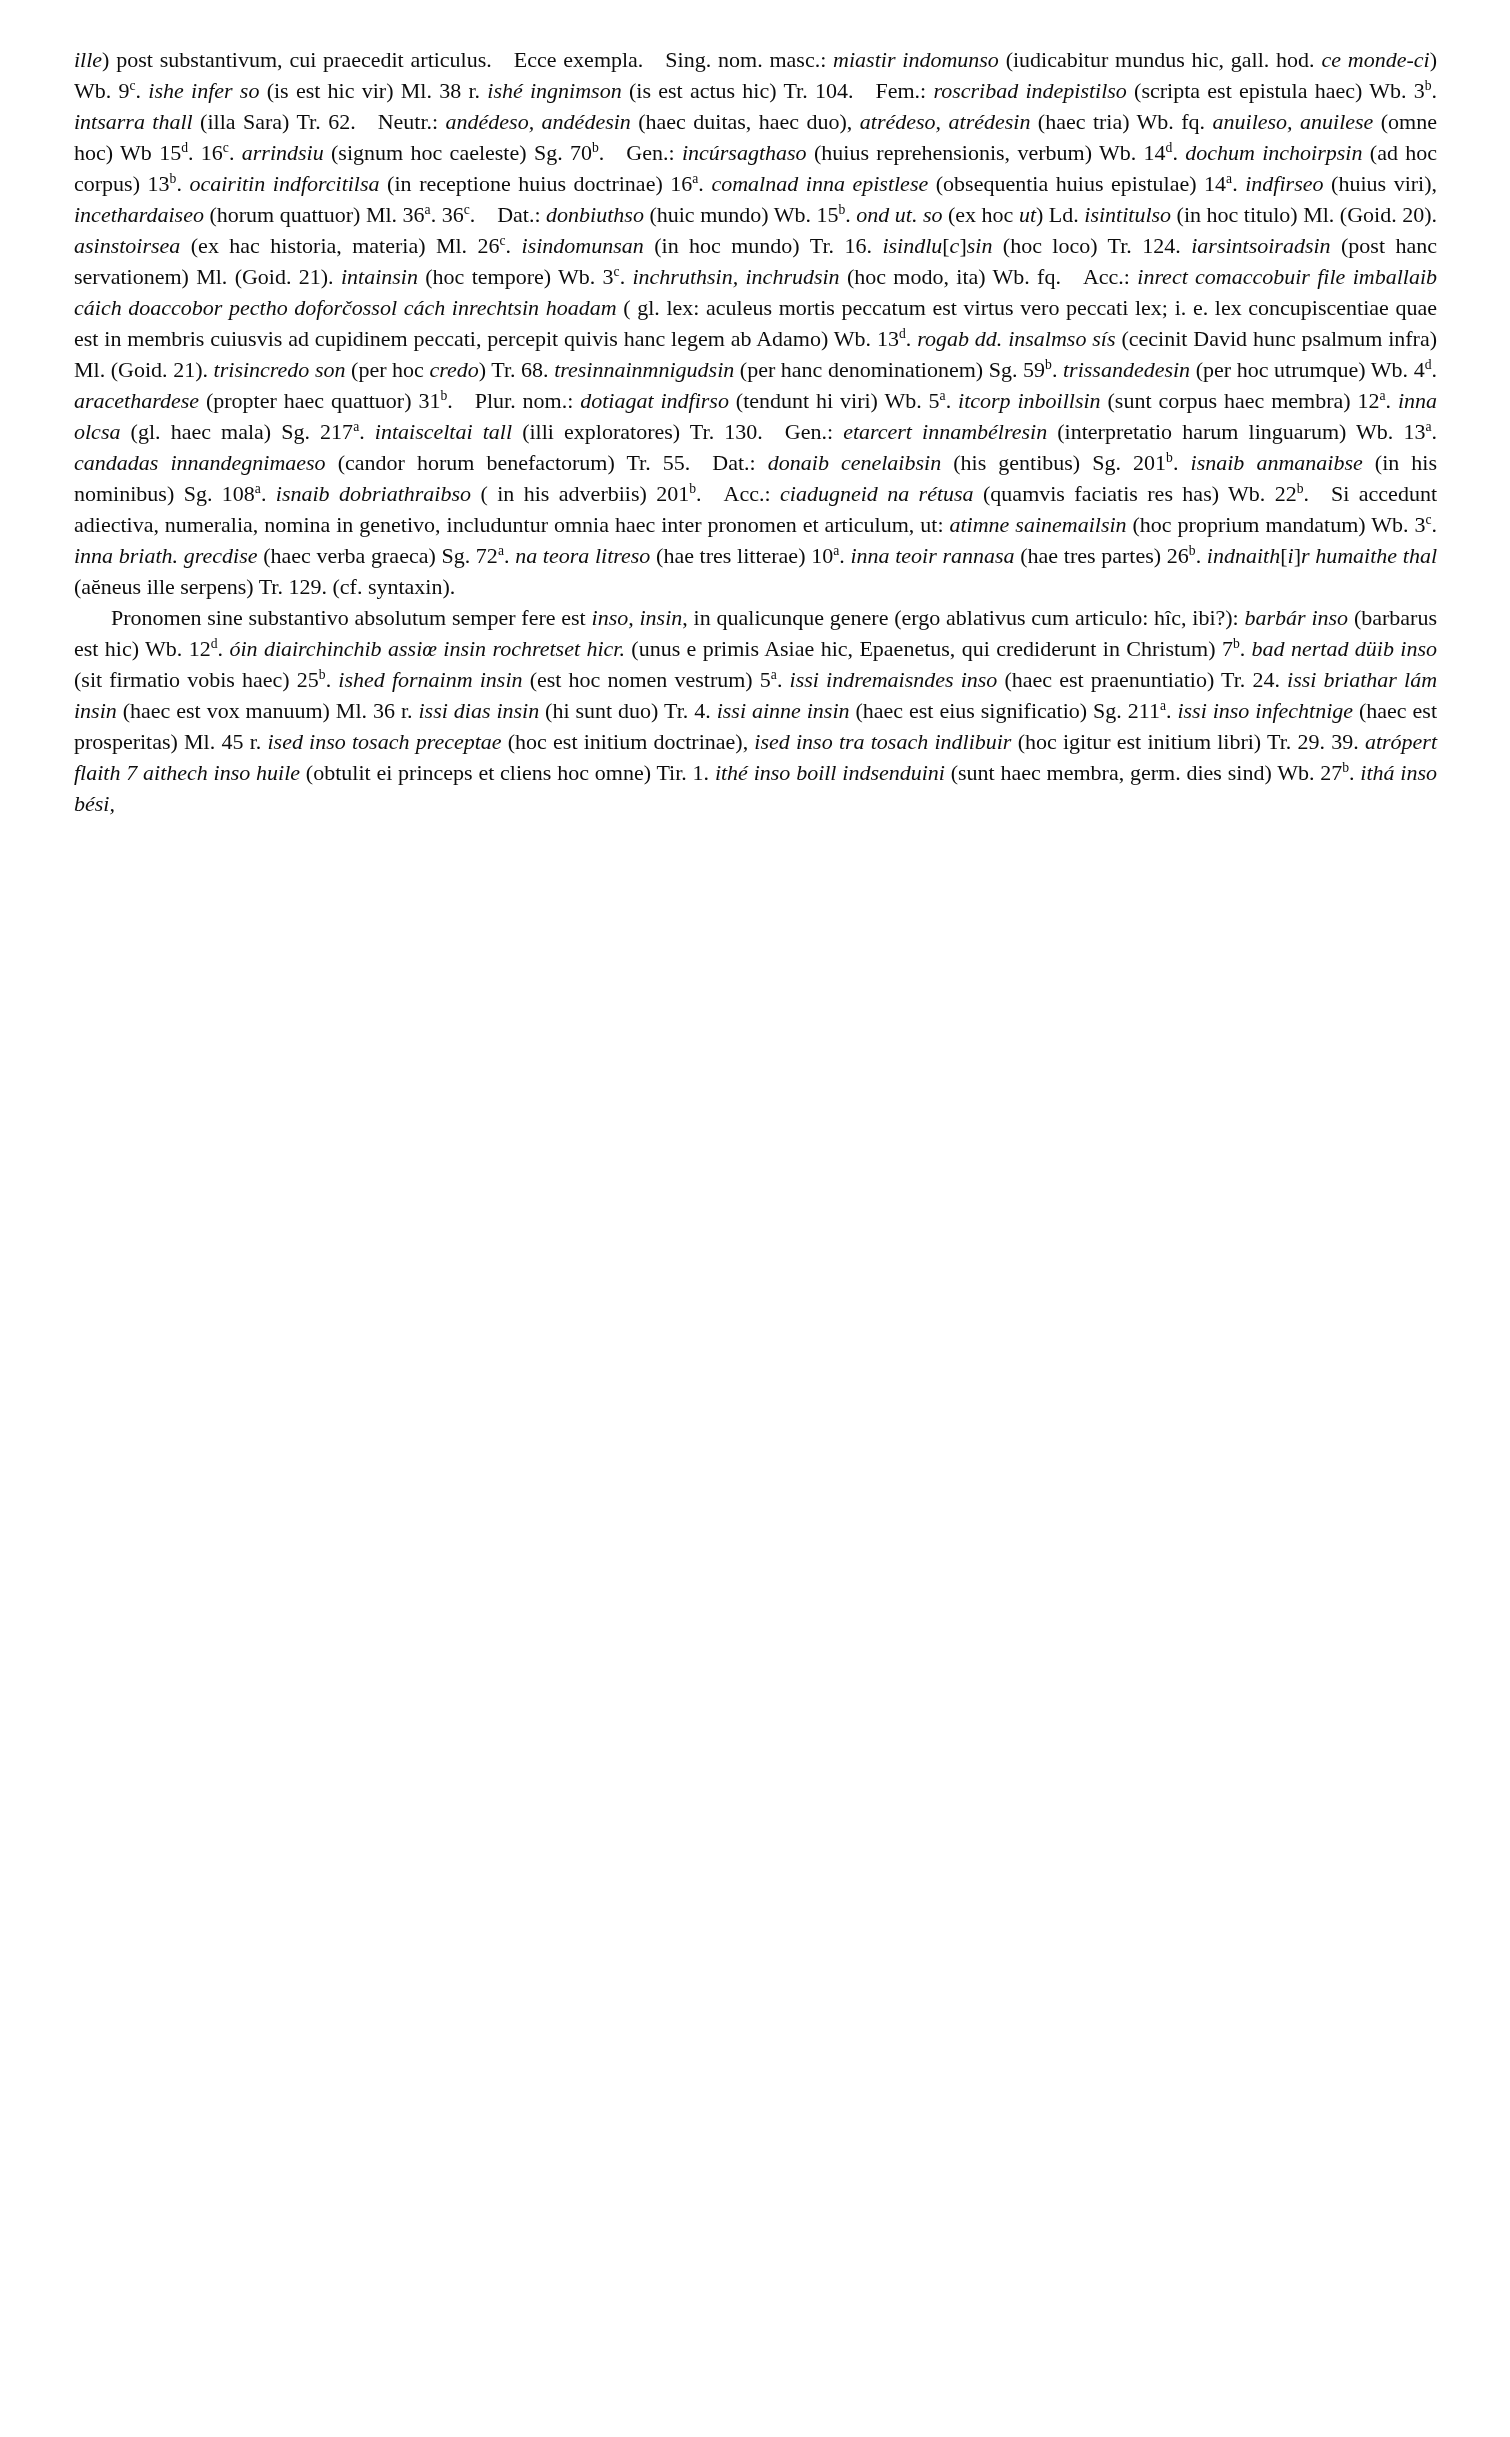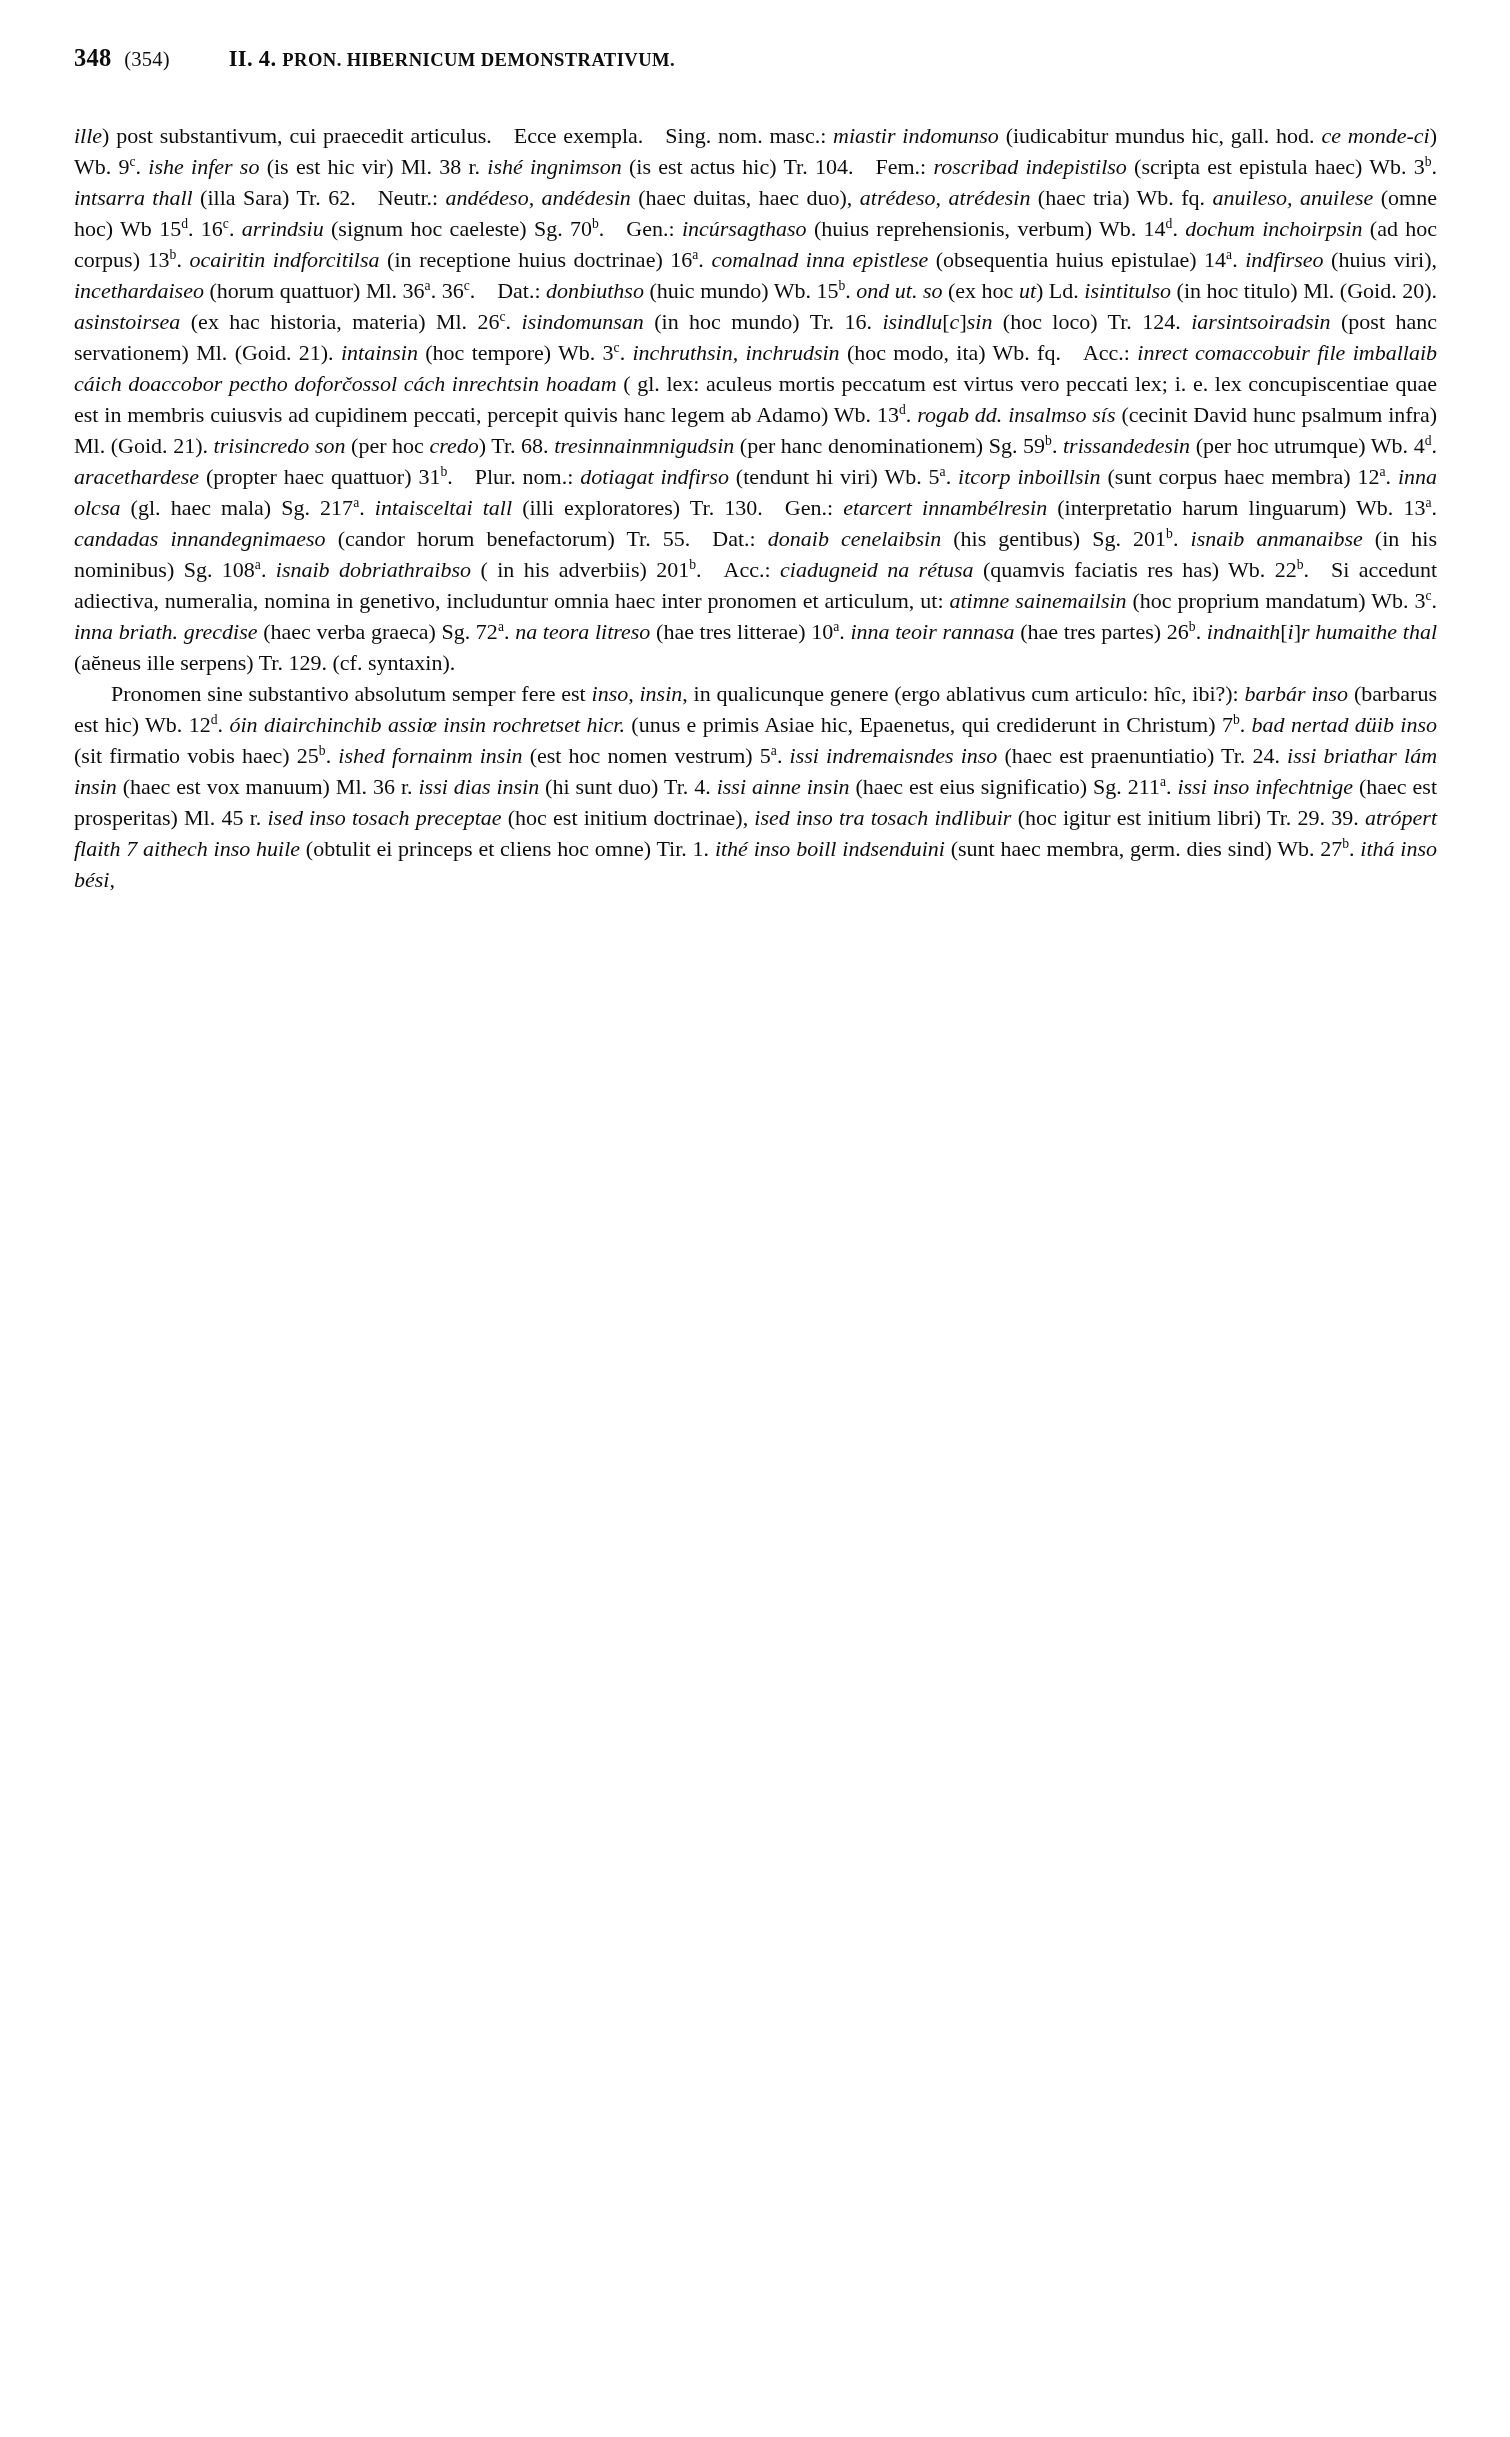--- a/index.html
+++ b/index.html
@@ -73,28 +73,20 @@
     font-size: 0.62em;
     vertical-align: super;
     line-height: 0;
   }
 </style>
 </head>
 <body>
 
 <div class="page">
 
-  <div class="running-head">
-    <span class="rh-page-number">348</span>
-    <span class="rh-alt-number">(354)</span>
-    <span class="rh-title">
-      <span>II. 4.</span>
-      <span class="sc">PRON. HIBERNICUM DEMONSTRATIVUM.</span>
-    </span>
-  </div>
 
   <div class="body-text">
     <p><i>ille</i>) post substantivum, cui praecedit articulus. Ecce exempla. Sing. nom. masc.: <i>miastir indomunso</i> (iudicabitur mundus hic, gall. hod. <i>ce monde-ci</i>) Wb. 9<span class="sup">c</span>. <i>ishe infer so</i> (is est hic vir) Ml. 38 r. <i>ishé ingnimson</i> (is est actus hic) Tr. 104. Fem.: <i>roscribad indepistilso</i> (scripta est epistula haec) Wb. 3<span class="sup">b</span>. <i>intsarra thall</i> (illa Sara) Tr. 62. Neutr.: <i>andédeso, andédesin</i> (haec duitas, haec duo), <i>atrédeso, atrédesin</i> (haec tria) Wb. fq. <i>anuileso, anuilese</i> (omne hoc) Wb 15<span class="sup">d</span>. 16<span class="sup">c</span>. <i>arrindsiu</i> (signum hoc caeleste) Sg. 70<span class="sup">b</span>. Gen.: <i>incúrsagthaso</i> (huius reprehensionis, verbum) Wb. 14<span class="sup">d</span>. <i>dochum inchoirpsin</i> (ad hoc corpus) 13<span class="sup">b</span>. <i>ocairitin indforcitilsa</i> (in receptione huius doctrinae) 16<span class="sup">a</span>. <i>comalnad inna epistlese</i> (obsequentia huius epistulae) 14<span class="sup">a</span>. <i>indfirseo</i> (huius viri), <i>incethardaiseo</i> (horum quattuor) Ml. 36<span class="sup">a</span>. 36<span class="sup">c</span>. Dat.: <i>donbiuthso</i> (huic mundo) Wb. 15<span class="sup">b</span>. <i>ond ut. so</i> (ex hoc <i>ut</i>) Ld. <i>isintitulso</i> (in hoc titulo) Ml. (Goid. 20). <i>asinstoirsea</i> (ex hac historia, materia) Ml. 26<span class="sup">c</span>. <i>isindomunsan</i> (in hoc mundo) Tr. 16. <i>isindlu</i>[<i>c</i>]<i>sin</i> (hoc loco) Tr. 124. <i>iarsintsoiradsin</i> (post hanc servationem) Ml. (Goid. 21). <i>intainsin</i> (hoc tempore) Wb. 3<span class="sup">c</span>. <i>inchruthsin, inchrudsin</i> (hoc modo, ita) Wb. fq. Acc.: <i>inrect comaccobuir file imballaib cáich doaccobor pectho doforčossol cách inrechtsin hoadam</i> ( gl. lex: aculeus mortis peccatum est virtus vero peccati lex; i. e. lex concupiscentiae quae est in membris cuiusvis ad cupidinem peccati, percepit quivis hanc legem ab Adamo) Wb. 13<span class="sup">d</span>. <i>rogab dd. insalmso sís</i> (cecinit David hunc psalmum infra) Ml. (Goid. 21). <i>trisincredo son</i> (per hoc <i>credo</i>) Tr. 68. <i>tresinnainmnigudsin</i> (per hanc denominationem) Sg. 59<span class="sup">b</span>. <i>trissandedesin</i> (per hoc utrumque) Wb. 4<span class="sup">d</span>. <i>aracethardese</i> (propter haec quattuor) 31<span class="sup">b</span>. Plur. nom.: <i>dotiagat indfirso</i> (tendunt hi viri) Wb. 5<span class="sup">a</span>. <i>itcorp inboillsin</i> (sunt corpus haec membra) 12<span class="sup">a</span>. <i>inna olcsa</i> (gl. haec mala) Sg. 217<span class="sup">a</span>. <i>intaisceltai tall</i> (illi exploratores) Tr. 130. Gen.: <i>etarcert innambélresin</i> (interpretatio harum linguarum) Wb. 13<span class="sup">a</span>. <i>candadas innandegnimaeso</i> (candor horum benefactorum) Tr. 55. Dat.: <i>donaib cenelaibsin</i> (his gentibus) Sg. 201<span class="sup">b</span>. <i>isnaib anmanaibse</i> (in his nominibus) Sg. 108<span class="sup">a</span>. <i>isnaib dobriathraibso</i> ( in his adverbiis) 201<span class="sup">b</span>. Acc.: <i>ciadugneid na rétusa</i> (quamvis faciatis res has) Wb. 22<span class="sup">b</span>. Si accedunt adiectiva, numeralia, nomina in genetivo, includuntur omnia haec inter pronomen et articulum, ut: <i>atimne sainemailsin</i> (hoc proprium mandatum) Wb. 3<span class="sup">c</span>. <i>inna briath. grecdise</i> (haec verba graeca) Sg. 72<span class="sup">a</span>. <i>na teora litreso</i> (hae tres litterae) 10<span class="sup">a</span>. <i>inna teoir rannasa</i> (hae tres partes) 26<span class="sup">b</span>. <i>indnaith</i>[<i>i</i>]<i>r humaithe thal</i> (aĕneus ille serpens) Tr. 129. (cf. syntaxin).</p>
     <p class="indent">Pronomen sine substantivo absolutum semper fere est <i>inso, insin</i>, in qualicunque genere (ergo ablativus cum articulo: hîc, ibi?): <i>barbár inso</i> (barbarus est hic) Wb. 12<span class="sup">d</span>. <i>óin diairchinchib assiœ insin rochretset hicr.</i> (unus e primis Asiae hic, Epaenetus, qui crediderunt in Christum) 7<span class="sup">b</span>. <i>bad nertad düib inso</i> (sit firmatio vobis haec) 25<span class="sup">b</span>. <i>ished fornainm insin</i> (est hoc nomen vestrum) 5<span class="sup">a</span>. <i>issi indremaisndes inso</i> (haec est praenuntiatio) Tr. 24. <i>issi briathar lám insin</i> (haec est vox manuum) Ml. 36 r. <i>issi dias insin</i> (hi sunt duo) Tr. 4. <i>issi ainne insin</i> (haec est eius significatio) Sg. 211<span class="sup">a</span>. <i>issi inso infechtnige</i> (haec est prosperitas) Ml. 45 r. <i>ised inso tosach preceptae</i> (hoc est initium doctrinae), <i>ised inso tra tosach indlibuir</i> (hoc igitur est initium libri) Tr. 29. 39. <i>atrópert flaith 7 aithech inso huile</i> (obtulit ei princeps et cliens hoc omne) Tir. 1. <i>ithé inso boill indsenduini</i> (sunt haec membra, germ. dies sind) Wb. 27<span class="sup">b</span>. <i>ithá inso bési,</i></p>
   </div>
 
 </div>
 
 
 </body></html>

